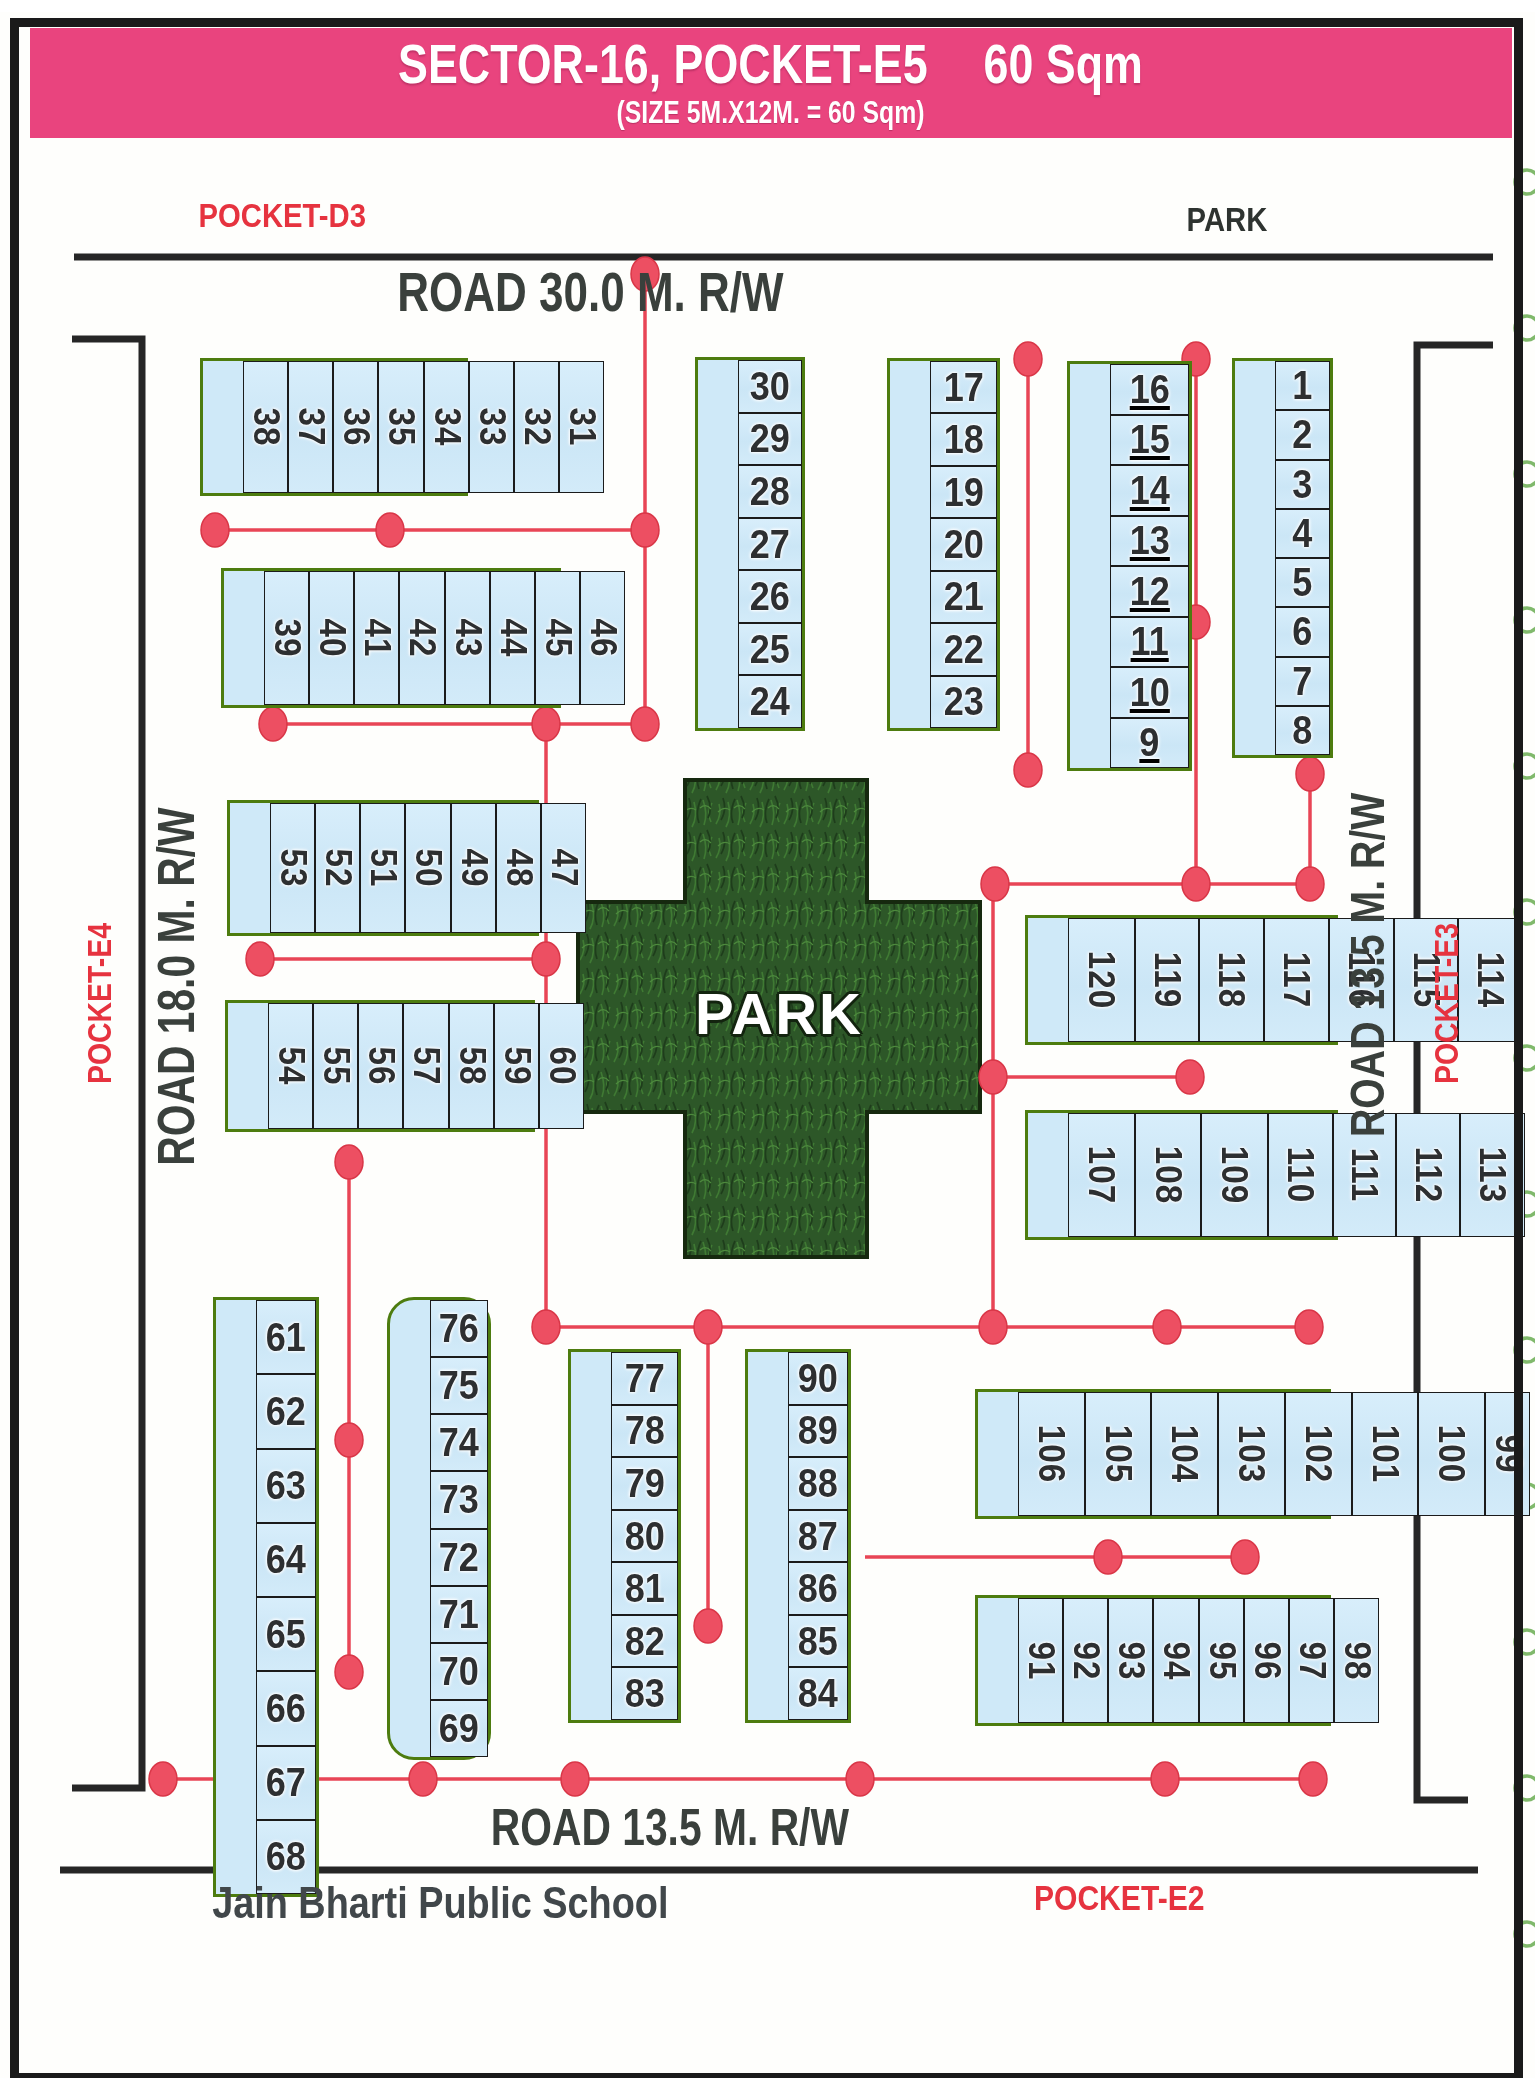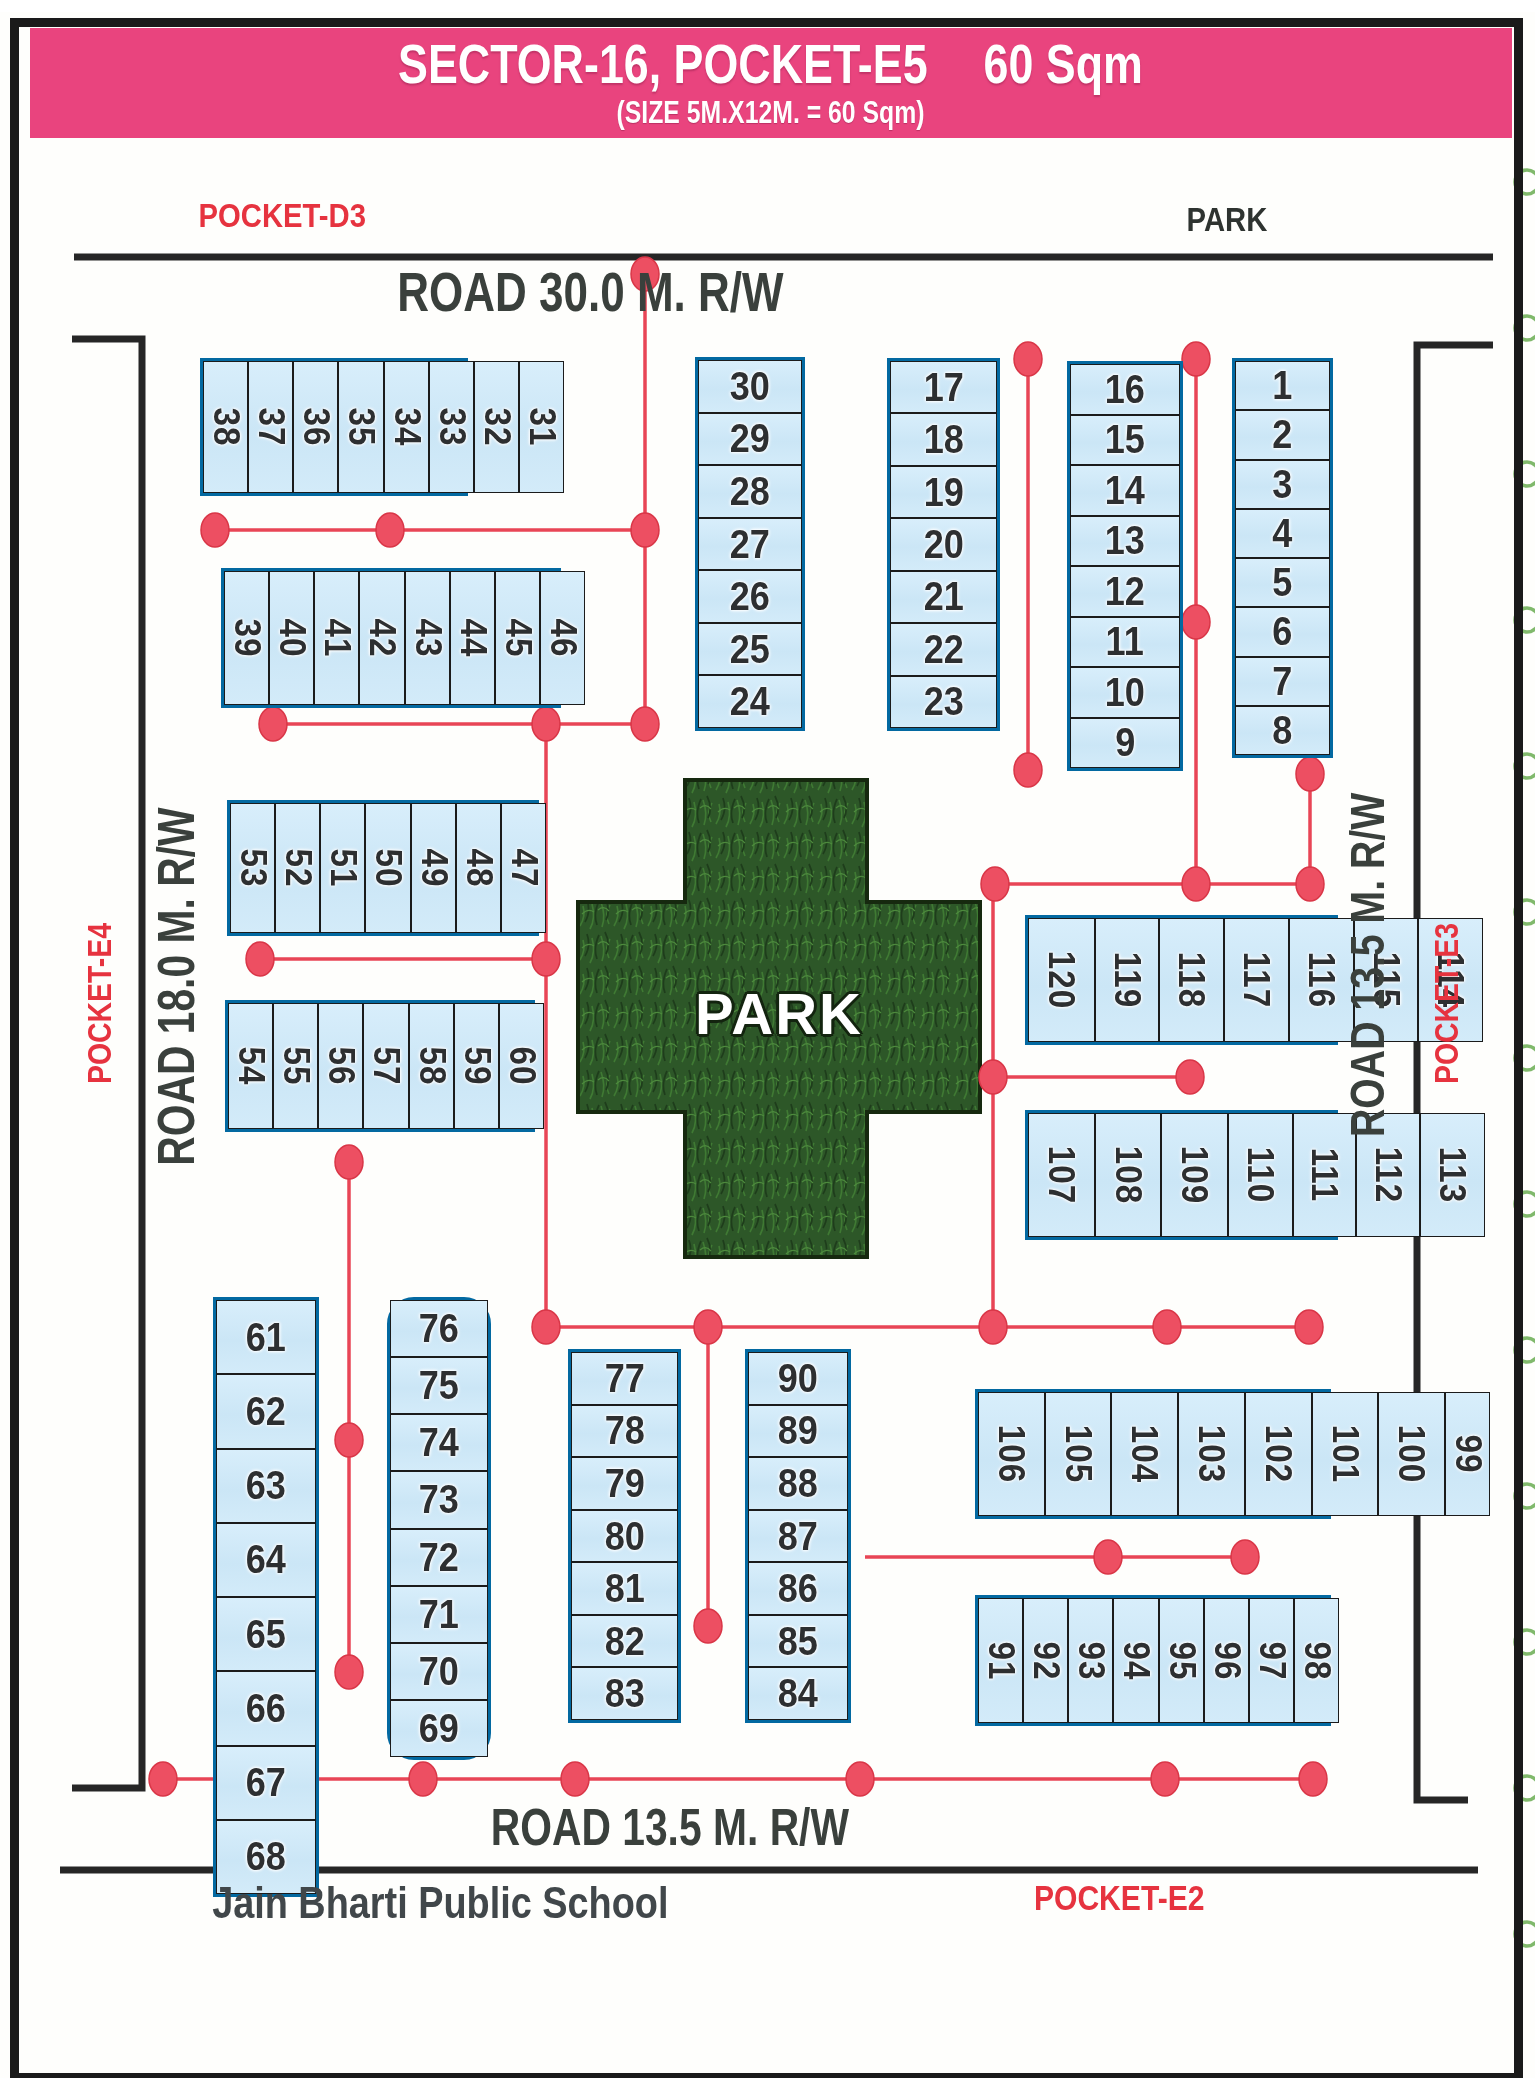--- a/index.html
+++ b/index.html
@@ -23,21 +23,21 @@
 
   .vert { text-align:center; transform:rotate(-90deg); }
 
   .map { position:absolute; left:0; top:0; width:1535px; height:2078px; }
   svg.overlay { position:absolute; left:0; top:0; }
   .wall { fill:none; stroke:#262626; stroke-width:7; }
   .redline { stroke:#e84556; stroke-width:3.5; fill:none; }
   .reddot { fill:#ed4f62; stroke:#d93647; stroke-width:1.5; }
   .hole { fill:none; stroke:#56a23c; stroke-width:3.5; opacity:.75; }
 
-  .block { position:absolute; display:flex; border:3px solid #0369a1; background:#cfe9f8; box-sizing:border-box; }
+  .block { position:absolute; display:flex; border:3px solid #4d7c0f; background:#cfe9f8; box-sizing:border-box;padding-left:40px; }
   .block.col { flex-direction:column; }
   .plot { flex:1; border:1.6px solid #1b1b1b; box-sizing:border-box;
           display:flex; align-items:center; justify-content:center;
           background:linear-gradient(180deg,#d8eefb 0%, #cbe6f6 55%, #d3ebf9 100%); }
   .num { font-weight:700; color:#2d2f31; font-size:41px; letter-spacing:0;
          text-shadow:0 0 3px #ffffff, 0 0 3px #ffffff, 0 0 5px #ffffff; transform:scaleX(.88); }
   .num.rot { transform:rotate(90deg) scaleX(.9); font-size:37px; letter-spacing:1px; }
 
   .park-label { position:absolute; left:629px; top:968px; width:300px; text-align:center;
          color:#ffffff; font-weight:700; font-size:58px; letter-spacing:2px;
@@ -277,21 +277,21 @@
         <div class="plot">
           <span class="num">21</span>
         </div>
         <div class="plot">
           <span class="num">22</span>
         </div>
         <div class="plot">
           <span class="num">23</span>
         </div>
       </div>
-      <div class="block col" style="left: 1067px; top: 349px; width: 116px; height: 410px;">
+      <div class="block col" style="left: 1067px; top: 349px; width: 125px; height: 410px; text-decoration: underline;">
         <div class="plot">
           <span class="num">16</span>
         </div>
         <div class="plot">
           <span class="num">15</span>
         </div>
         <div class="plot">
           <span class="num">14</span>
         </div>
         <div class="plot">

